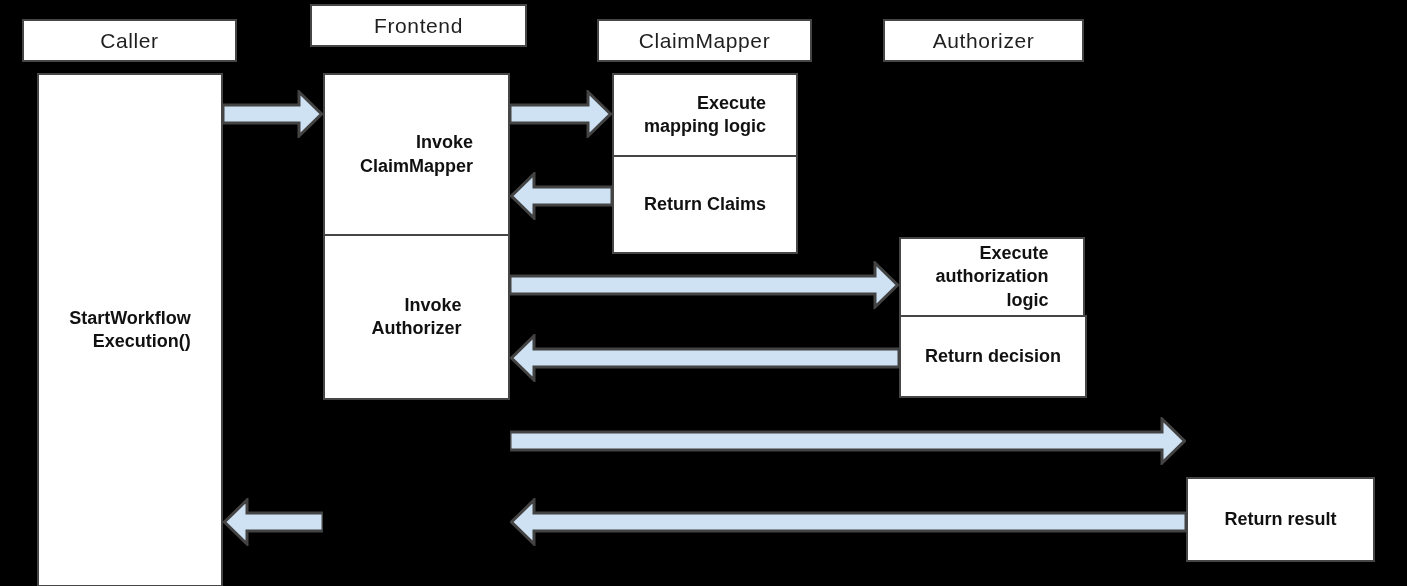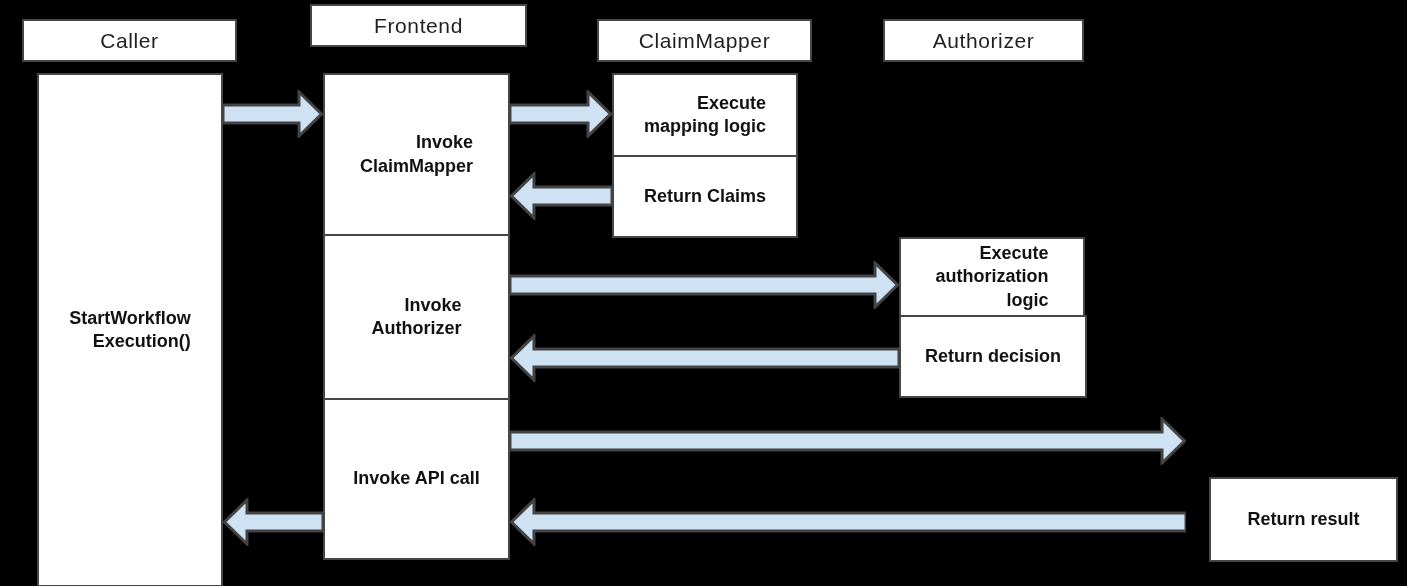--- a/index.html
+++ b/index.html
@@ -59,32 +59,31 @@
   <div class="hbox" style="left:597px; top:19px; width:215px; height:43px;">ClaimMapper</div>
   <div class="hbox" style="left:883px; top:19px; width:201px; height:43px;">Authorizer</div>
 
   <div class="abox" style="left:37px; top:73px; width:186px; height:514px;">StartWorkflow
 Execution()</div>
 
   <div class="abox" style="left:323px; top:73px; width:187px; height:163px;">Invoke
 ClaimMapper</div>
   <div class="abox" style="left:323px; top:234px; width:187px; height:166px;">Invoke
 Authorizer</div>
-  <div class="abox" style="left:323px; top:398px; width:187px; height:162px;">Invoke API call</div>
 
   <div class="abox" style="left:612px; top:73px; width:186px; height:84px;">Execute
 mapping logic</div>
-  <div class="abox" style="left:612px; top:155px; width:186px; height:83px;">Return Claims</div>
+  <div class="abox" style="left:612px; top:155px; width:186px; height:99px;">Return Claims</div>
 
   <div class="abox" style="left:899px; top:237px; width:186px; height:80px;">Execute
 authorization
 logic</div>
   <div class="abox" style="left:899px; top:315px; width:188px; height:83px;">Return decision</div>
 
-  <div class="abox" style="left:1186px; top:477px; width:189px; height:85px;margin-left:23px;">Return result</div>
+  <div class="abox" style="left:1186px; top:477px; width:189px; height:85px;">Return result</div>
 
   <div id="arrow-layer">
       <div class="arrow" style="left: 223px; top: 90px;">
         <svg width="100" height="48" viewBox="0 0 100 48">
           <polygon points="0,15 76,15 76,2 98.5,24 76,46 76,33 0,33" fill="#cfe2f3" stroke="#434343" stroke-width="3" stroke-linejoin="miter"></polygon>
         </svg>
       </div>
       <div class="arrow" style="left: 510px; top: 90px;">
         <svg width="102" height="48" viewBox="0 0 102 48">
           <polygon points="0,15 78,15 78,2 100.5,24 78,46 78,33 0,33" fill="#cfe2f3" stroke="#434343" stroke-width="3" stroke-linejoin="miter"></polygon>

